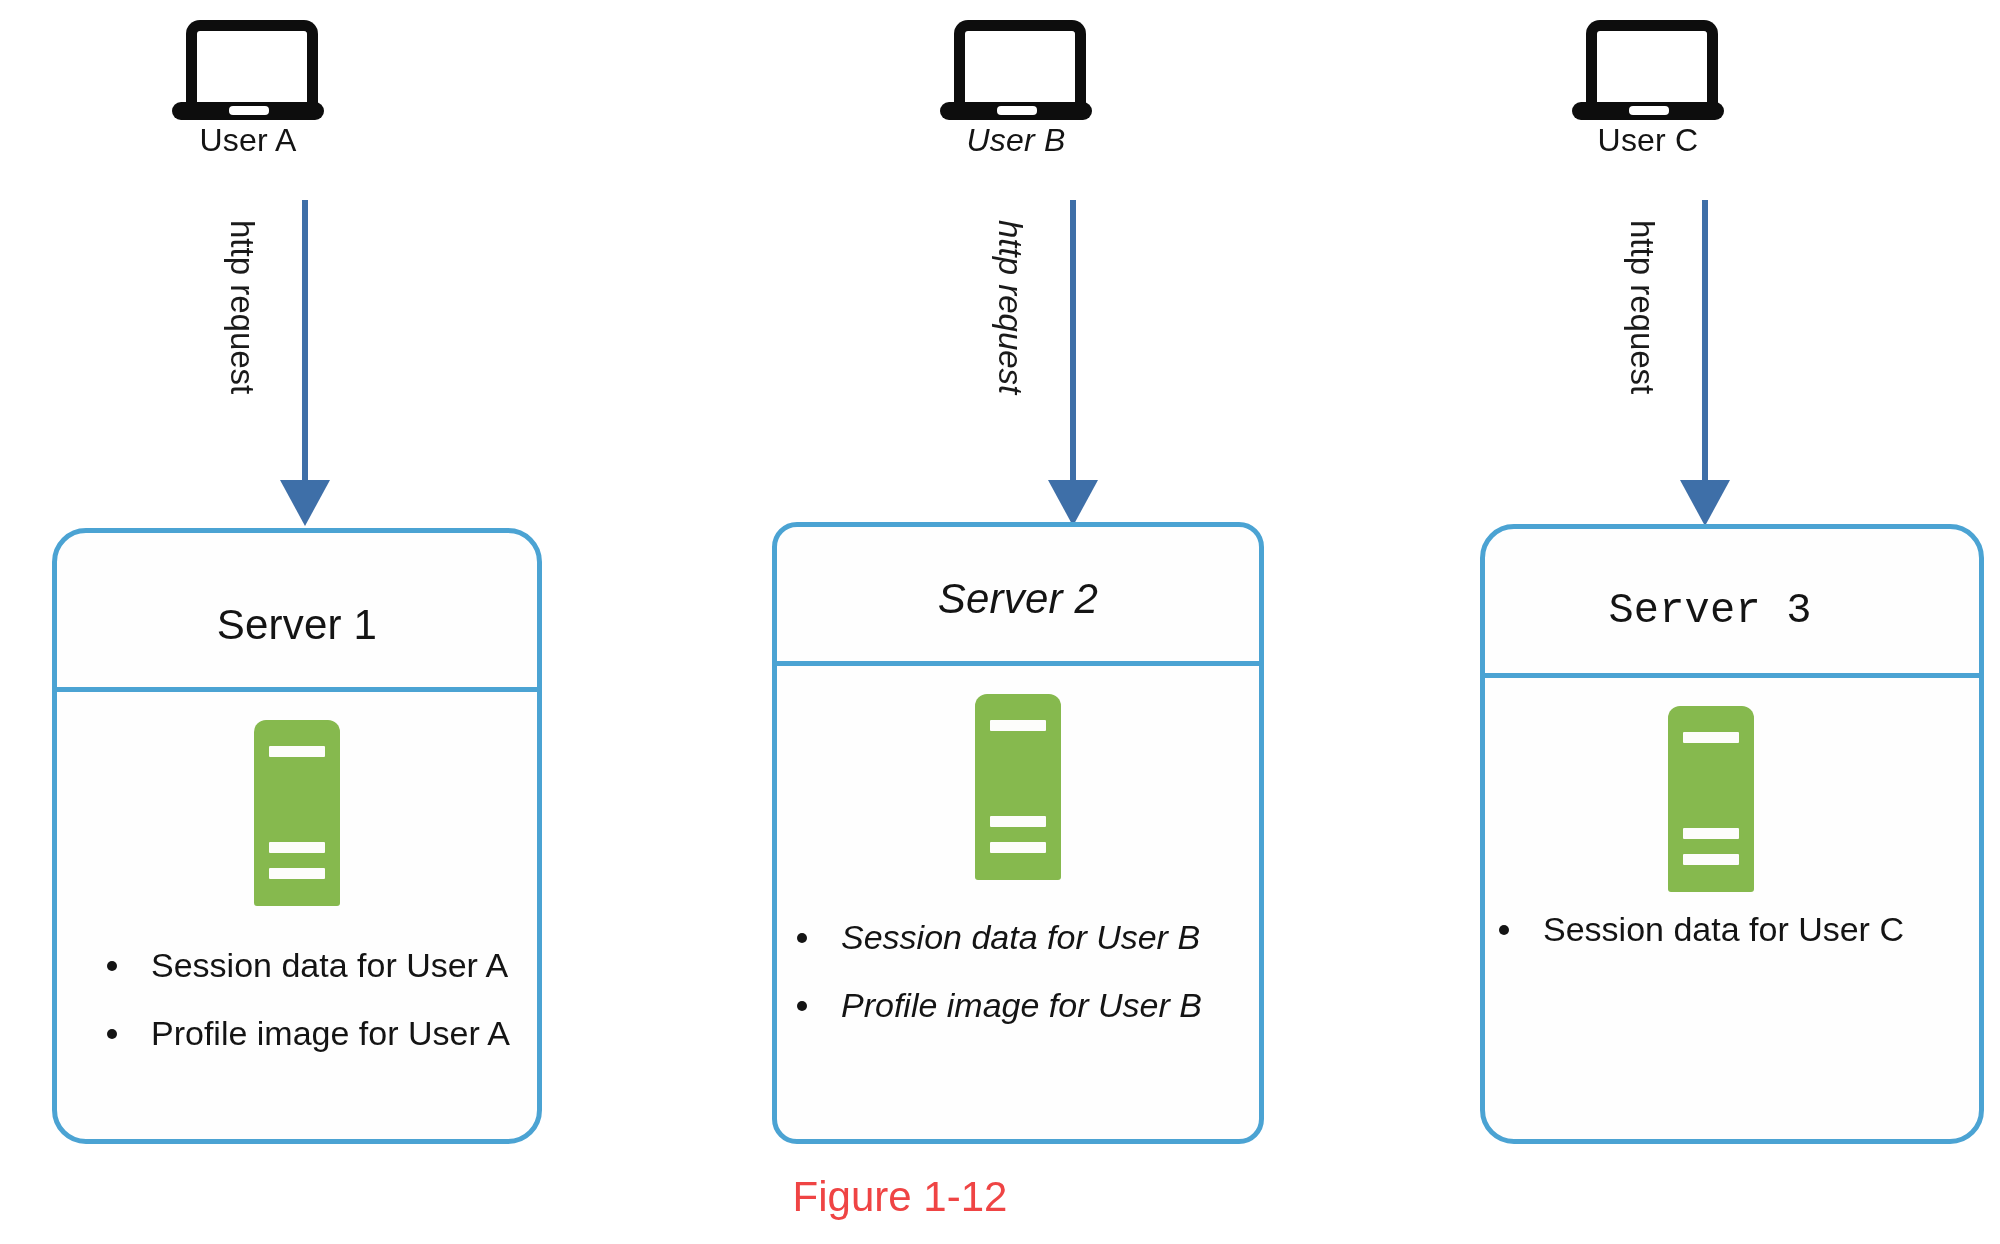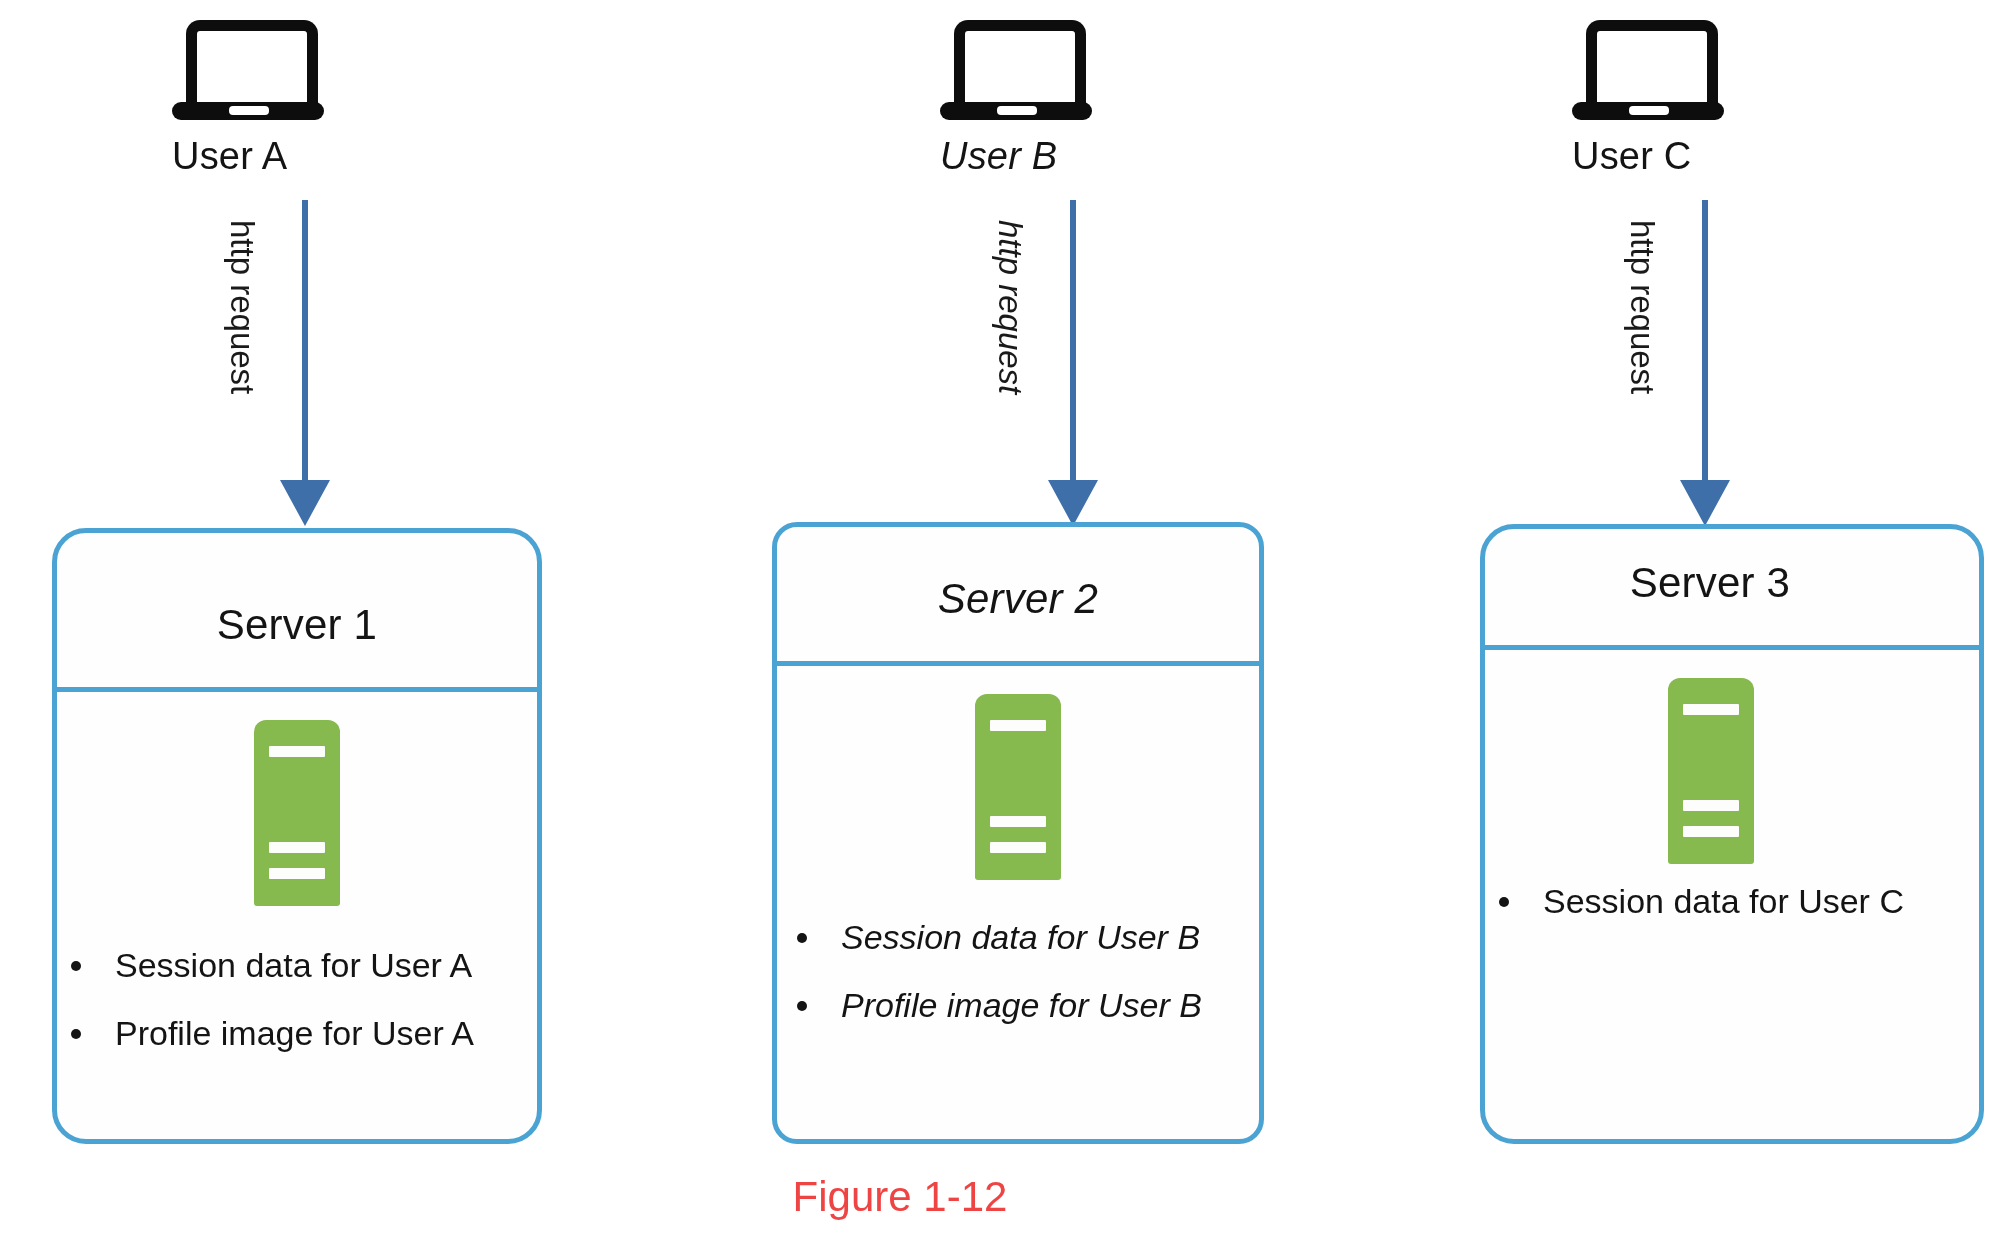--- a/index.html
+++ b/index.html
@@ -72,23 +72,23 @@
   .laptop-notch {
     position: absolute;
     left: 57px;
     top: 92px;
     width: 40px;
     height: 9px;
     background: #ffffff;
     border-radius: 4px;
   }
   .client-label {
-    margin-top: 20px;
-    text-align: left;
-    font-size: 38px;
+    margin-top: 4px;
+    text-align: center;
+    font-size: 32px;
     line-height: 44px;
     letter-spacing: 0.2px;
     white-space: nowrap;
     color: #141414;
   }
 
   
   .arrow-wrap {
     position: absolute;
     top: 200px;
@@ -144,21 +144,21 @@
   .box-title {
     text-align: center;
     font-size: 42px;
     line-height: 48px;
     letter-spacing: 0.2px;
     color: #141414;
     white-space: nowrap;
   }
   .col-a .box-title { padding-top: 68px; }
   .col-b .box-title { padding-top: 48px; }
-  .col-c .box-title { padding-top: 30px; padding-right: 44px; }
+  .col-c .box-title { padding-top: 58px; padding-right: 44px; font-family: Liberation Mono, monospace; }
 
   .box-divider {
     height: 5px;
     background: #4ba3d3;
     width: 100%;
   }
   .col-a .box-divider { margin-top: 38px; }
   .col-b .box-divider { margin-top: 38px; }
   .col-c .box-divider { margin-top: 38px; }
 
@@ -191,21 +191,21 @@
   .srv-bar-1 { top: 26px; }
   .srv-bar-2 { top: 122px; }
   .srv-bar-3 { top: 148px; }
 
   
   .bullets {
     list-style: none;
     margin: 0;
     padding: 0;
   }
-  .col-a .bullets { margin-top: 38px; padding-left: 8px; }
+  .col-a .bullets { margin-top: 38px; padding-left: 8px; margin-left: 36px; }
   .col-b .bullets { margin-top: 36px; padding-left: 14px; }
   .col-c .bullets { margin-top: 16px; padding-left: 8px; }
 
   .bullet-item {
     position: relative;
     font-size: 34px;
     line-height: 42px;
     color: #141414;
     white-space: nowrap;
     margin-bottom: 26px;

